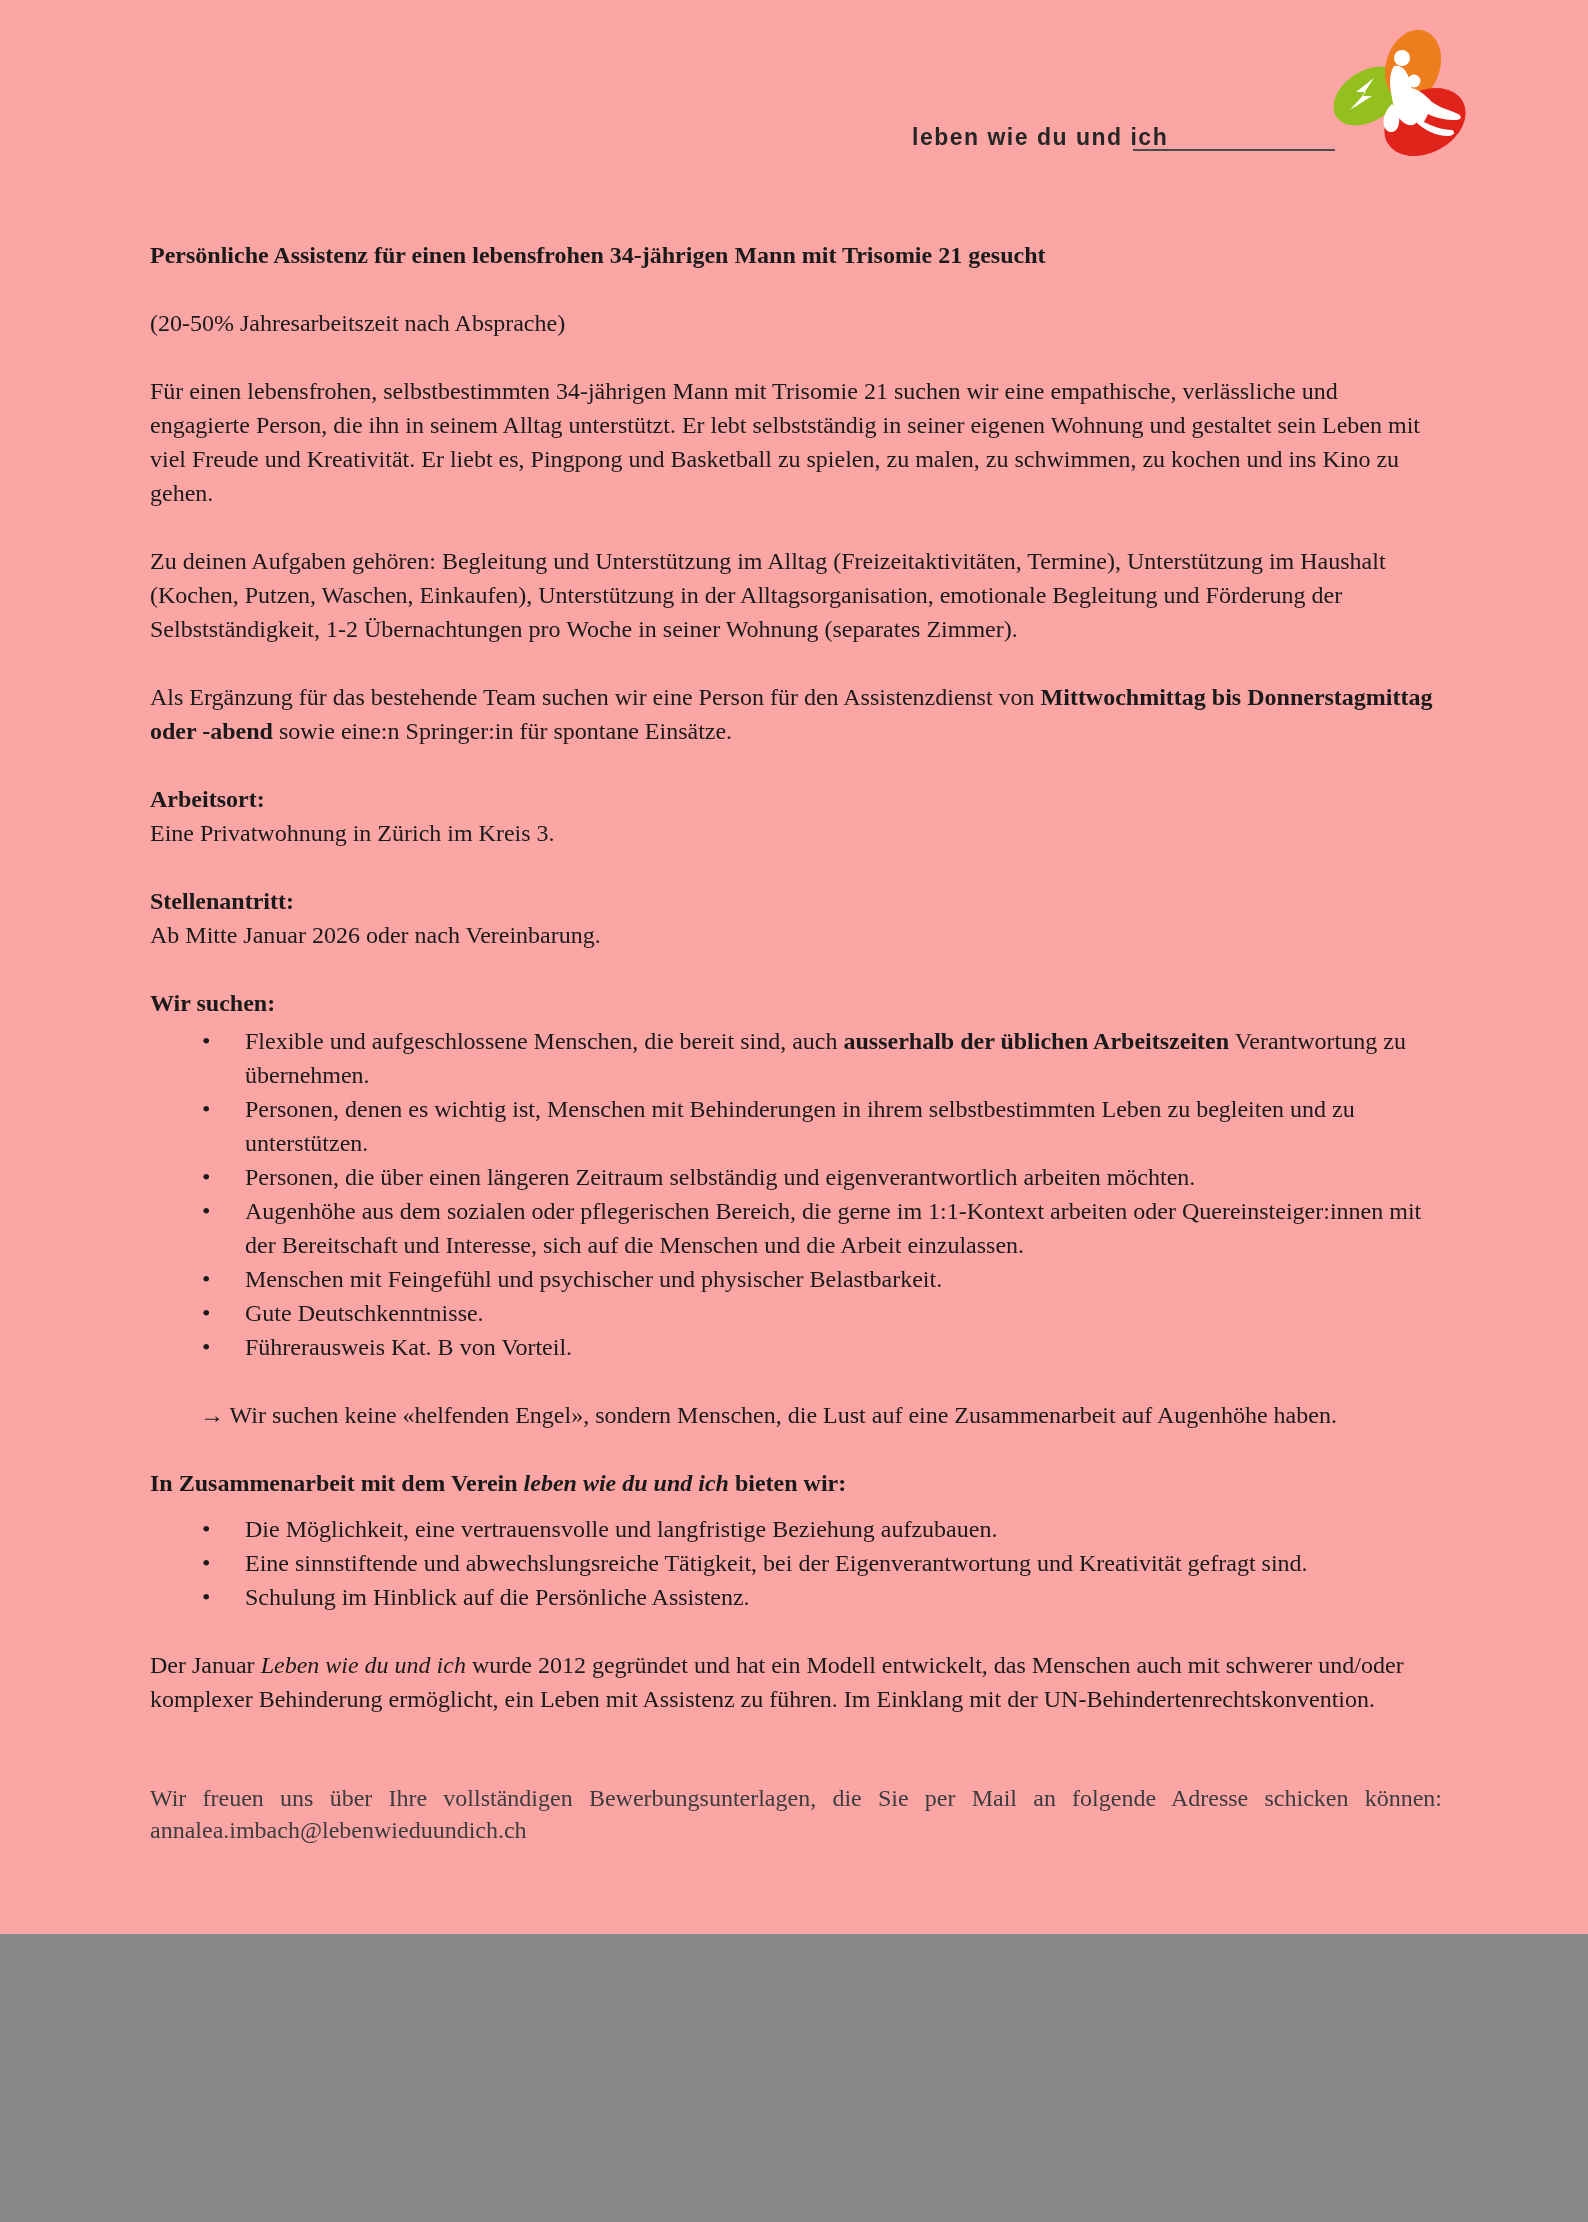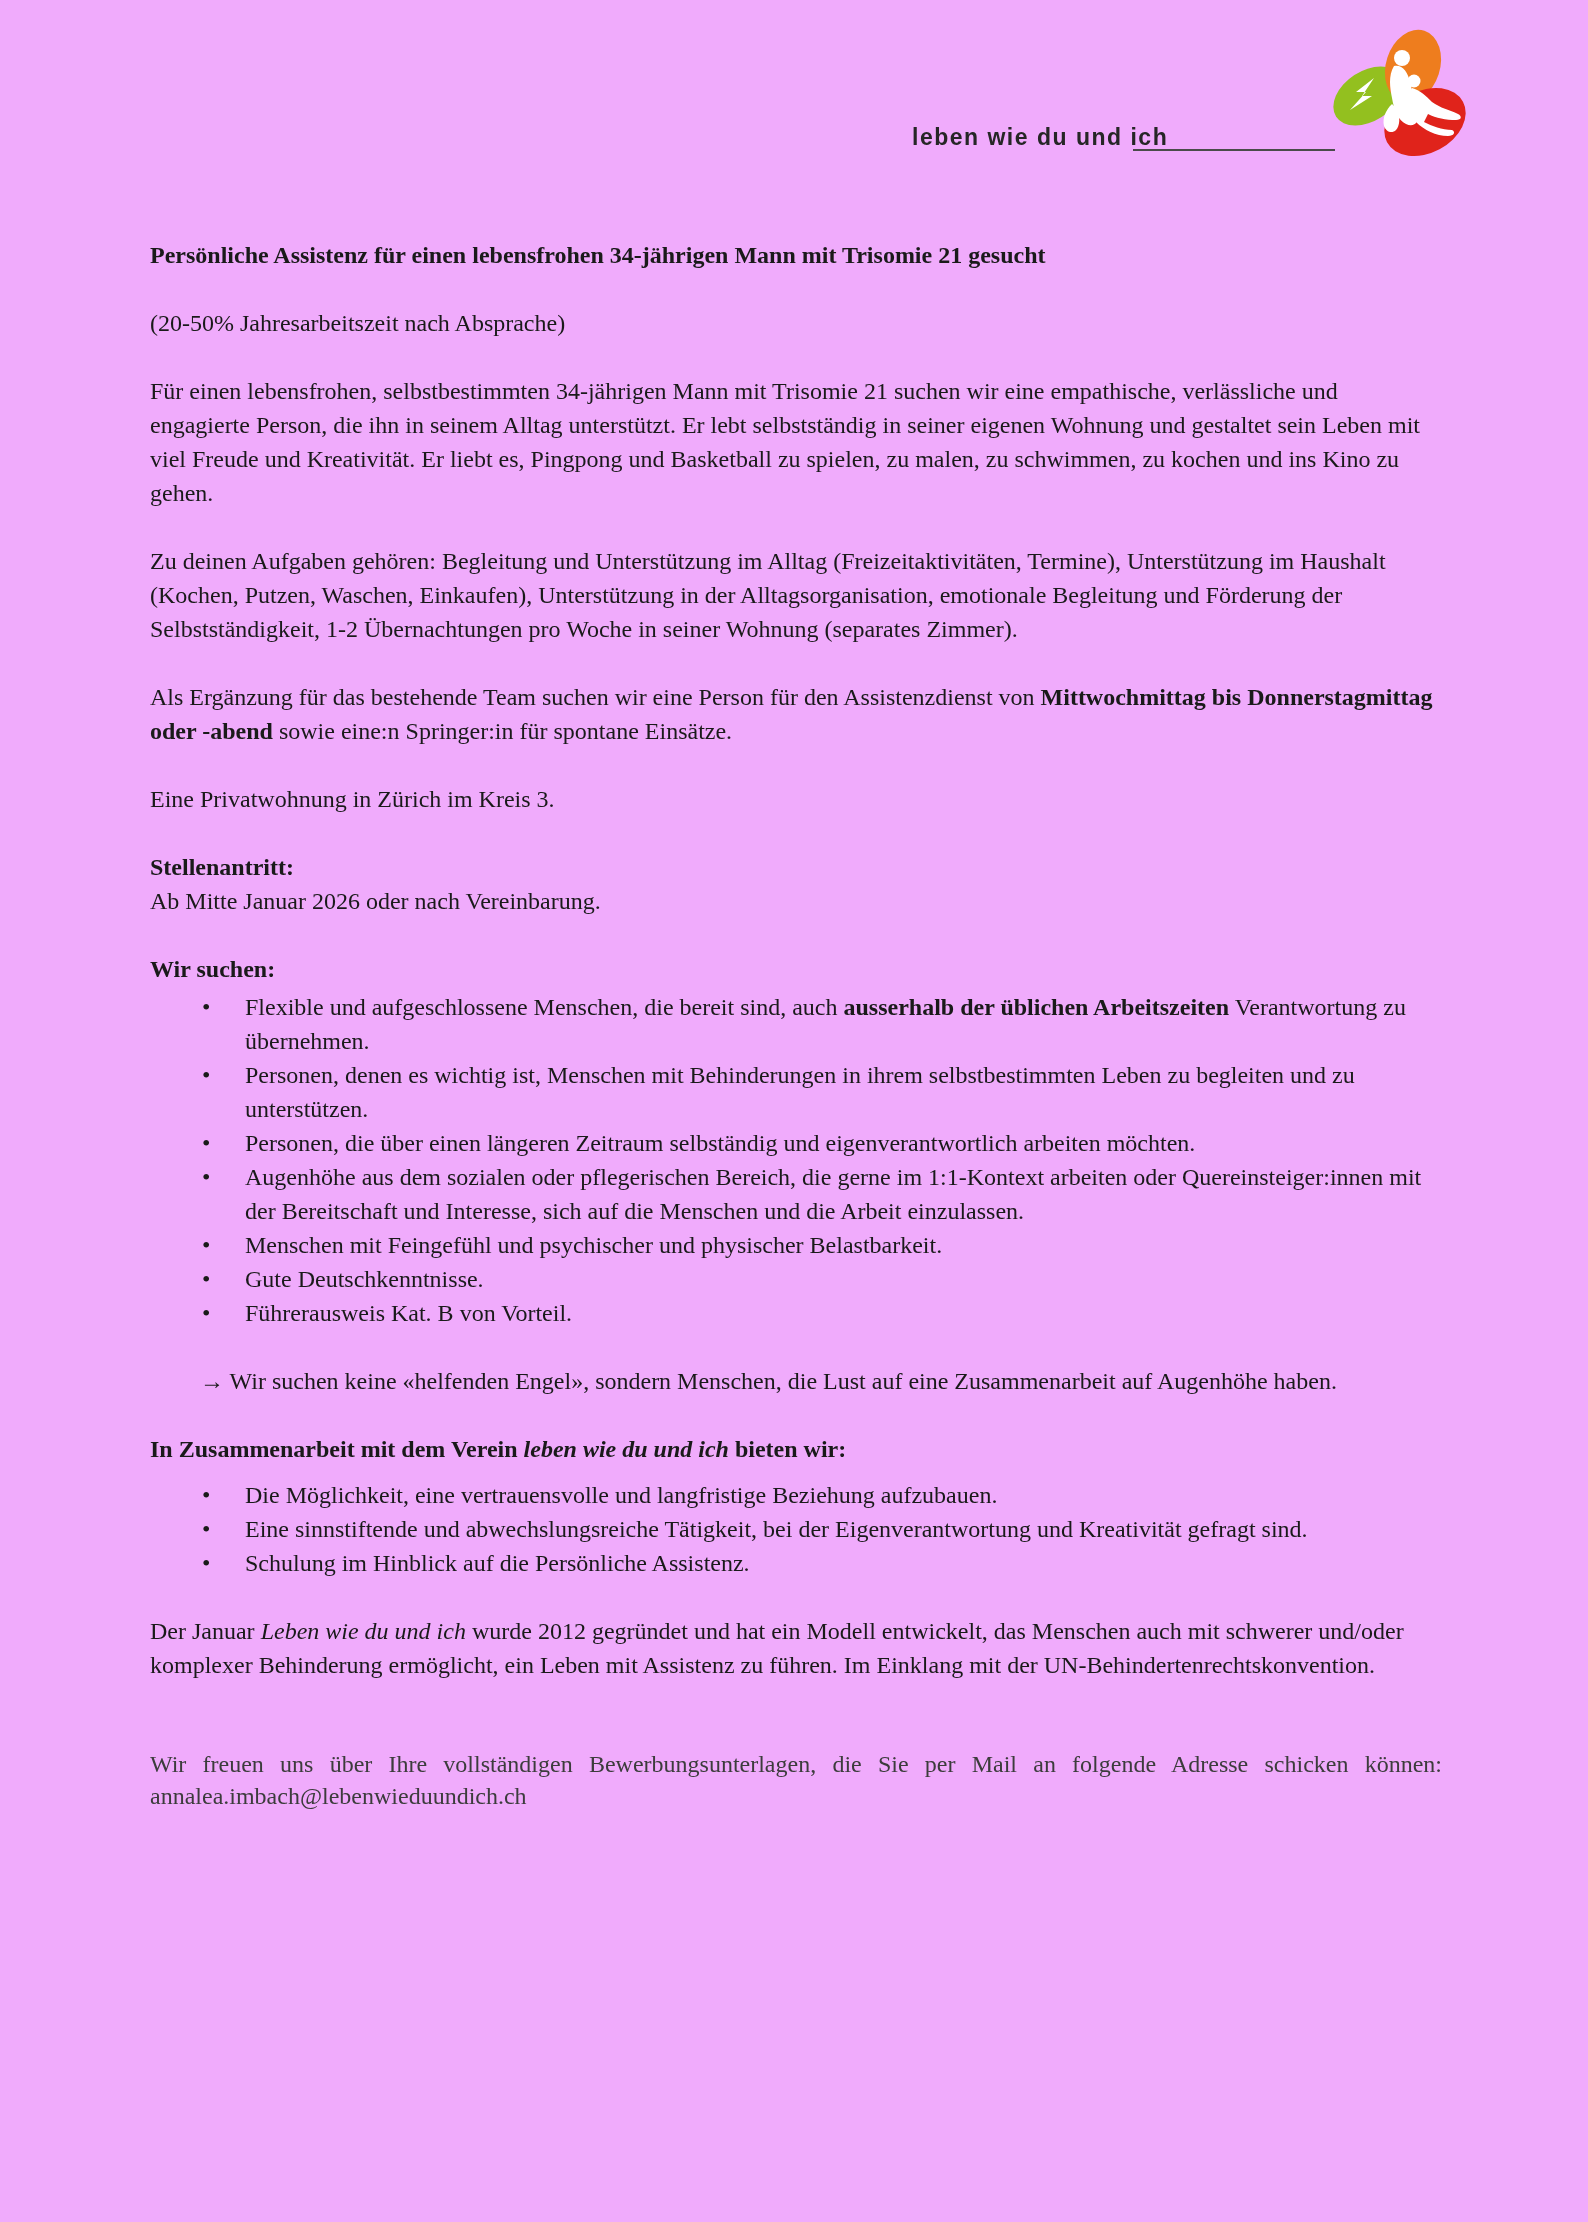--- a/index.html
+++ b/index.html
@@ -2,23 +2,23 @@
 <html><head>
 <meta charset="utf-8">
 <style>
   html,body { margin:0; padding:0; }
   body {
     background:#888;
     font-family:"Liberation Sans", sans-serif;
   }
   .page {
     position:relative;
-    width:1588px; height:2222px;
+    width:1588px; height:1934px;
     margin:0 auto;
-    background:#f0abfc;
+    background:#fca5a5;
     color:#1a1a1a;
     overflow:hidden;
   }
   
   .wordmark {
     position:absolute; left:912px; top:124px;
     font-size:23px; font-weight:700; letter-spacing:1.5px;
     color:#262626; white-space:nowrap;
   }
   .header-rule {
@@ -97,20 +97,21 @@
     <p class="doc-title">Persönliche Assistenz für einen lebensfrohen 34-jährigen Mann mit Trisomie 21 gesucht</p>
     <p class="doc-subtitle">(20-50% Jahresarbeitszeit nach Absprache)</p>
 
     <p>Für einen lebensfrohen, selbstbestimmten 34-jährigen Mann mit Trisomie 21 suchen wir eine empathische, verlässliche und engagierte Person, die ihn in seinem Alltag unterstützt. Er lebt selbstständig in seiner eigenen Wohnung und gestaltet sein Leben mit viel Freude und Kreativität. Er liebt es, Pingpong und Basketball zu spielen, zu malen, zu schwimmen, zu kochen und ins Kino zu gehen.</p>
 
     <p>Zu deinen Aufgaben gehören: Begleitung und Unterstützung im Alltag (Freizeitaktivitäten, Termine), Unterstützung im Haushalt (Kochen, Putzen, Waschen, Einkaufen), Unterstützung in der Alltagsorganisation, emotionale Begleitung und Förderung der Selbstständigkeit, 1-2 Übernachtungen pro Woche in seiner Wohnung (separates Zimmer).</p>
 
     <p><span>Als Ergänzung für das bestehende Team suchen wir eine Person für den Assistenzdienst von </span><span style="font-weight: 700;">Mittwochmittag bis Donnerstagmittag oder -abend</span><span> sowie eine:n Springer:in für spontane Einsätze.</span></p>
 
     <div class="section-block">
+      <div class="label-line">Arbeitsort:</div>
       <div>Eine Privatwohnung in Zürich im Kreis 3.</div>
     </div>
 
     <div class="section-block">
       <div class="label-line">Stellenantritt:</div>
       <div>Ab Mitte Januar 2026 oder nach Vereinbarung.</div>
     </div>
 
     <div>
       <div class="section-heading">Wir suchen:</div>

